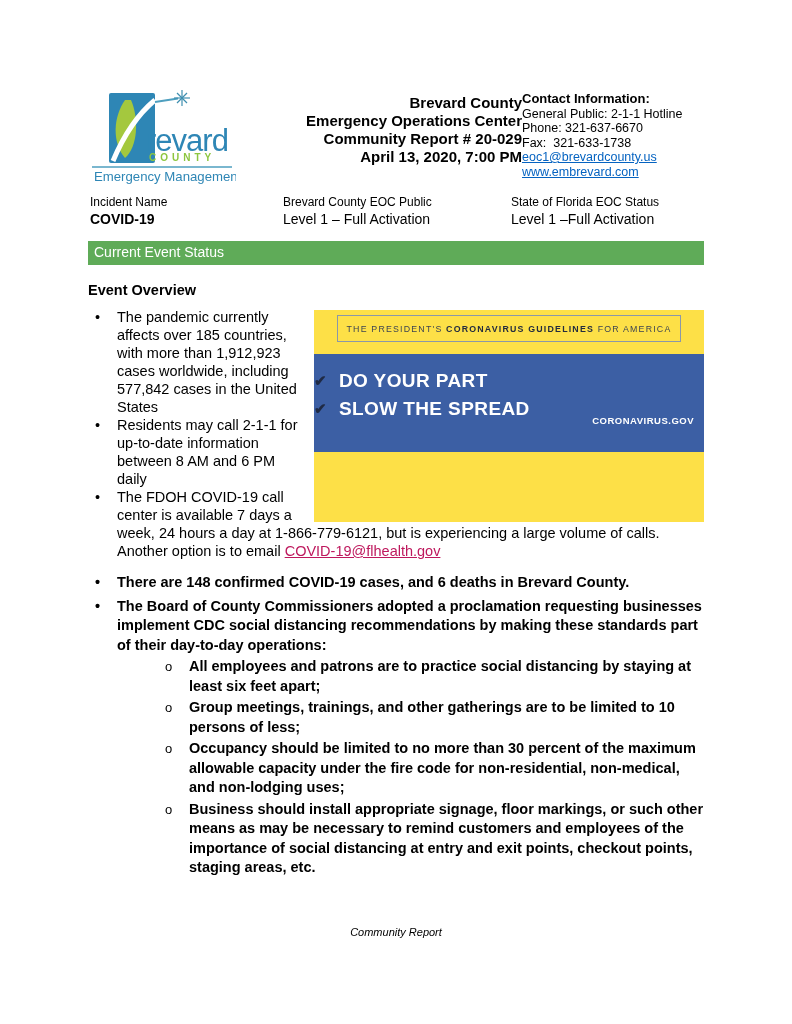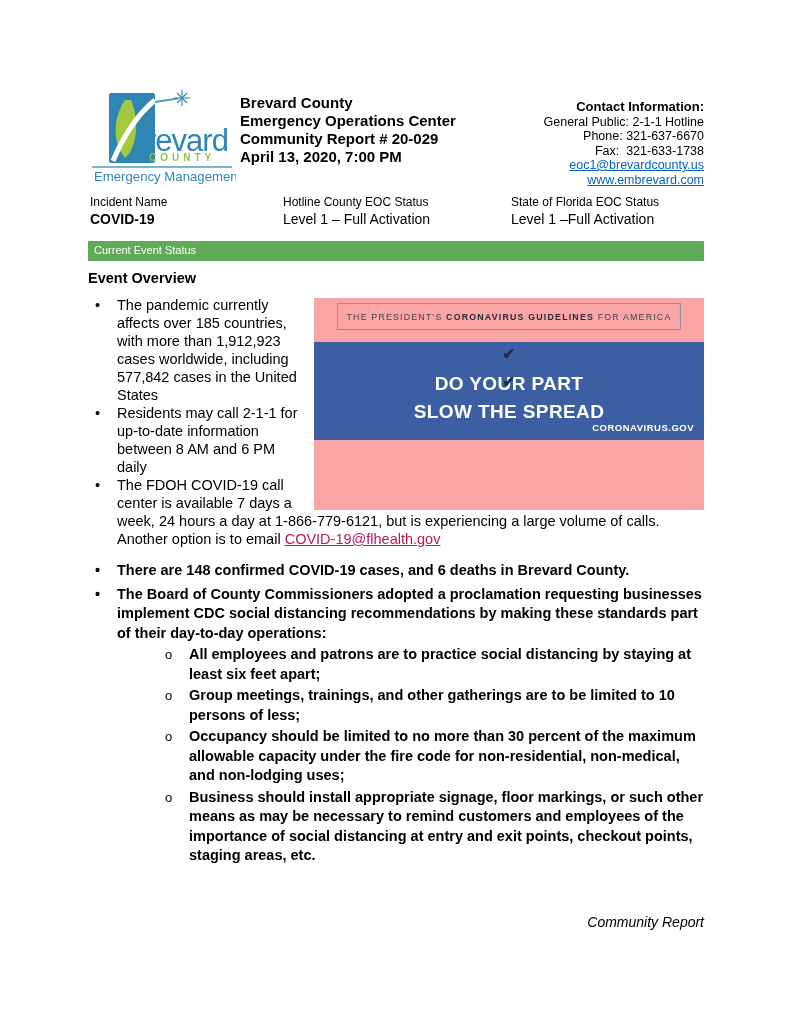--- a/index.html
+++ b/index.html
@@ -9,63 +9,63 @@
     background:#ffffff;
     font-family:"Liberation Sans", sans-serif;
     color:#000;
     overflow:hidden;
   }
   .page { padding:85px 88px 0 88px; }
 
   
   .top-header { display:flex; }
   .logo-wrap { width:152px; flex:none; }
-  .title-block { flex:1; text-align:left; font-weight:700; font-size:15px; line-height:18px; padding-top:9px; }
-  .contact-block { width:182px; flex:none; text-align:right; font-size:12.5px; line-height:14.5px; padding-top:7px;margin-top:8px; }
+  .title-block { flex:1; text-align:right; font-weight:700; font-size:15px; line-height:18px; padding-top:9px; }
+  .contact-block { width:182px; flex:none; font-size:12.5px; line-height:14.5px; padding-top:7px; }
   .contact-heading { font-weight:700; font-size:13px; }
   .contact-block a { color:#0563C1; text-decoration:underline; display:block; }
 
   
   .incident-row { display:grid; grid-template-columns:193px 228px 1fr; margin-top:4px; padding-left:2px; }
   .incident-label { font-size:12px; }
   .incident-value { font-size:14px; margin-top:2px; }
   .bold { font-weight:700; }
 
   
-  .banner { background:#5FAB58; color:#ffffff; font-size:11px; padding:3px 6px 5px 6px; margin-top:14px; }
+  .banner { background:#5FAB58; color:#ffffff; font-size:14px; padding:3px 6px 5px 6px; margin-top:14px; }
 
   
-  .event-section { margin-top:8px; font-size:14.5px; line-height:18px; }
+  .event-section { margin-top:16px; font-size:14.5px; line-height:18px; }
   .event-heading { font-weight:700; font-size:14.5px; margin:0 0 9px 0; }
 
-  .guidelines { float:right; width:390px; height:212px; margin-left:8px; margin-top:2px; background:#fca5a5; }
+  .guidelines { float:right; width:390px; height:212px; margin-left:8px; margin-top:2px; background:#fde047; }
   .g-tag-row { text-align:center; padding-top:5px; }
   .g-tag { display:inline-block; border:1px solid #8a97a8; padding:4px 9px 3px; font-size:8.8px; letter-spacing:1.2px; color:#3c4452; white-space:nowrap; }
   .g-tag .tag-bold { font-weight:700; color:#232c3f; }
   .g-headline { margin-top:10px; text-align:center; color:#1F2A44; font-weight:700; font-size:19.5px; line-height:26px; letter-spacing:-0.4px; }
   .g-blue { margin-top:12px; background:#3C5FA4; height:98px; position:relative; color:#fff; padding-top:13px; }
-  .g-row { display:flex; justify-content:center; align-items:center; gap:12px; font-weight:700; font-size:19px; letter-spacing:0.4px; height:28px;flex-direction:column; }
+  .g-row { display:flex; align-items:center; gap:12px; font-weight:700; font-size:19px; letter-spacing:0.4px; height:28px; }
   .check-icon::before { content:"\2714"; }
   .check-icon { color:#1F2A44; font-size:15px; font-weight:700; }
-  .g-source { position:absolute; right:10px; bottom:3px; font-size:9.5px; font-weight:700; letter-spacing:0.5px; }
+  .g-source { position:absolute; right:10px; bottom:22px; font-size:9.5px; font-weight:700; letter-spacing:0.5px; }
 
   ul.dot-list { list-style:none; margin:0; padding:0; }
   .dot-list > li { padding-left:29px; position:relative; }
   .dot-list > li::before { content:"\2022"; position:absolute; left:7px; }
   .event-link { color:#be185d; text-decoration:underline; }
 
   
   .local-section { margin-top:13px; font-size:14.5px; line-height:19.5px; font-weight:700; }
   .local-section .dot-list > li { margin-bottom:4px; }
   ul.sub-list { list-style:none; margin:2px 0 0 46px; padding:0; font-weight:700; }
   .sub-list > li { padding-left:26px; position:relative; margin-bottom:2px; }
   .sub-list > li::before { content:"o"; position:absolute; left:2px; font-size:13px; font-weight:400; }
 
   
-  .footer { text-align:right; font-style:italic; font-size:14px; margin-top:48px; }
+  .footer { text-align:center; font-style:italic; font-size:11px; margin-top:48px; }
   .clear { clear:both; }
 </style>
 </head>
 <body>
 
 <div class="page">
 
   <div class="top-header">
 
     <div class="logo-wrap">
@@ -103,21 +103,21 @@
       <a href="#">www.embrevard.com</a>
     </div>
   </div>
 
   <div class="incident-row">
     <div>
       <div class="incident-label">Incident Name</div>
       <div class="incident-value bold">COVID-19</div>
     </div>
     <div>
-      <div class="incident-label">Hotline County EOC Status</div>
+      <div class="incident-label">Brevard County EOC Public</div>
       <div class="incident-value">Level 1 – Full Activation</div>
     </div>
     <div>
       <div class="incident-label">State of Florida EOC Status</div>
       <div class="incident-value">Level 1 –Full Activation</div>
     </div>
   </div>
 
   <div class="banner">Current Event Status</div>
 

